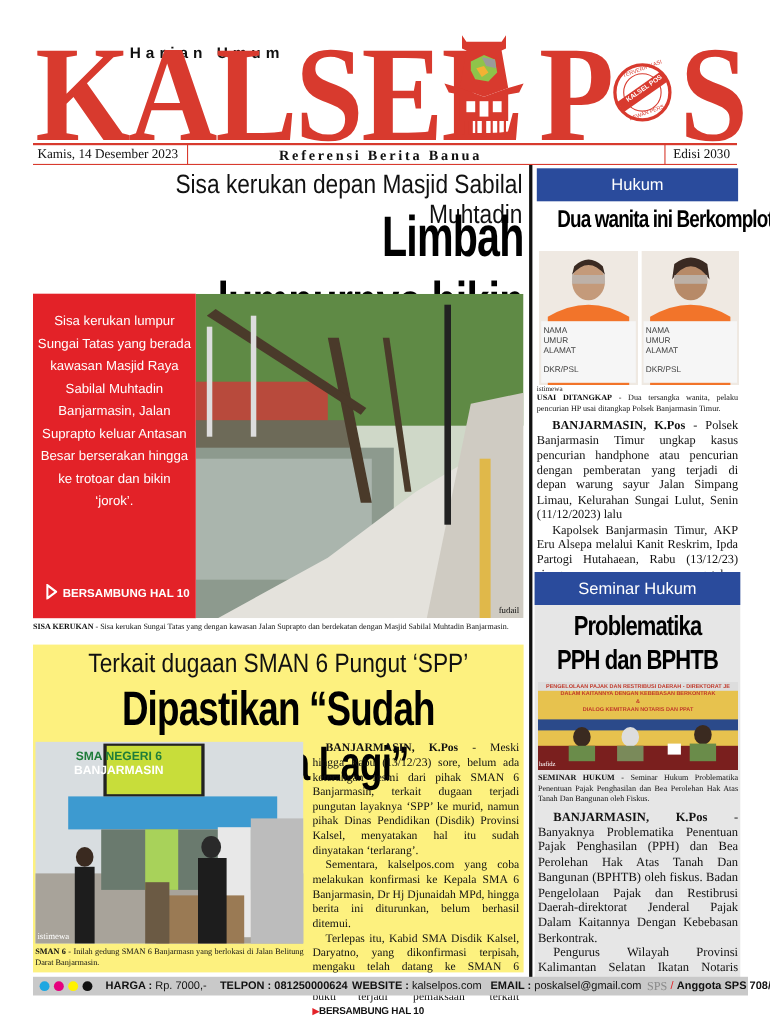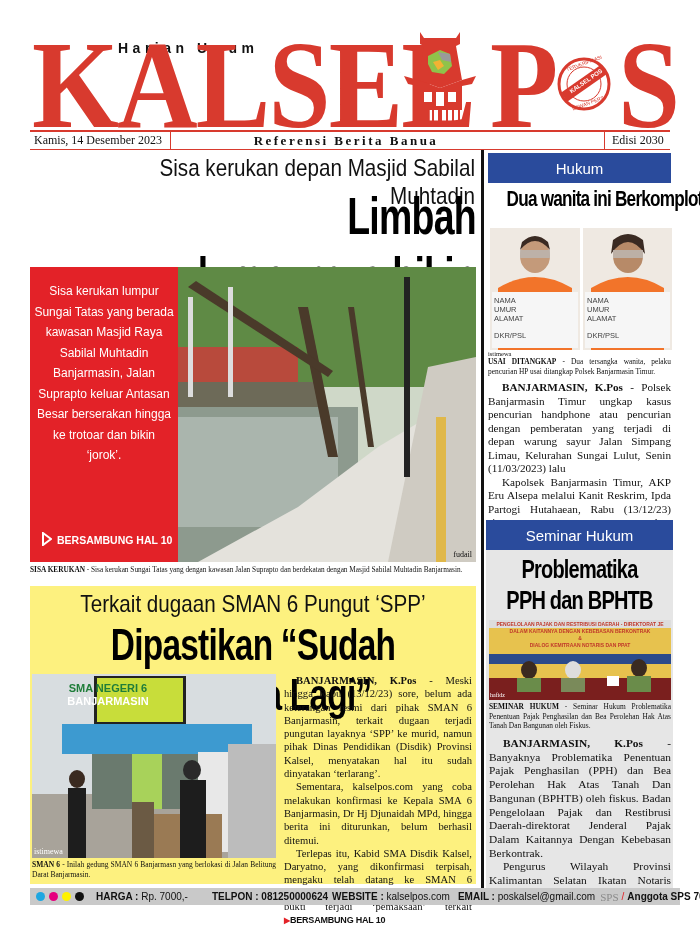--- a/index.html
+++ b/index.html
@@ -206,21 +206,21 @@
         <div>UMUR</div>
         <div>ALAMAT</div>
         <div style="margin-top:8px">DKR/PSL</div>
     </div>
   </div>
   <div class="abs caption" style="left:488px;top:349px;font-size:6.5px">istimewa</div>
   <div class="abs caption" style="left:488px;top:357px;width:183px;font-size:7.4px;line-height:9.6px;text-align:justify">
     <b>USAI DITANGKAP</b><span> - Dua tersangka wanita, pelaku pencurian HP usai ditangkap Polsek Banjarmasin Timur.</span>
   </div>
   <div class="abs rbody" style="left:488px;top:381px;width:183px">
-    <p><b>BANJARMASIN, K.Pos</b><span> - Polsek Banjarmasin Timur ungkap kasus pencurian handphone atau pencurian dengan pemberatan yang terjadi di depan warung sayur Jalan Simpang Limau, Kelurahan Sungai Lulut, Senin (11/03/2023) lalu</span></p>
+    <p><b>BANJARMASIN, K.Pos</b><span> - Polsek Banjarmasin Timur ungkap kasus pencurian handphone atau pencurian dengan pemberatan yang terjadi di depan warung sayur Jalan Simpang Limau, Kelurahan Sungai Lulut, Senin (11/12/2023) lalu</span></p>
     <p><span>Kapolsek Banjarmasin Timur, AKP Eru Alsepa melalui Kanit Reskrim, Ipda Partogi Hutahaean, Rabu (13/12/23) siang, mengatakan</span> <span class="cont"><span class="arr">▶</span><span>BERSAMBUNG HAL 10</span></span></p>
   </div>
 </section>
 
 <section class="greybox"></section>
 <div class="sechead" style="top:520px;left:486px;width:187px">Seminar Hukum</div>
 <div class="abs hl" style="left:486px;top:554px;width:187px;text-align:center;font-size:25px;line-height:31px;transform:scaleX(.8)">Problematika PPH dan BPHTB diseminarkan</div>
 <div class="photo" style="left:489px;top:620px;width:182px;height:80px">
   <svg width="182" height="80" viewBox="0 0 182 80">
     <rect width="182" height="80" fill="#e7c24e"></rect>
@@ -252,19 +252,19 @@
 </div>
 
 <footer class="footer">
   <span style="margin-left:6px;display:flex">
     <span class="dot" style="background:#1ea7e1"></span>
     <span class="dot" style="background:#e6007e"></span>
     <span class="dot" style="background:#fff200"></span>
     <span class="dot" style="background:#111"></span>
   </span>
   <span style="margin-left:8px"><b>HARGA :</b> <span>Rp. 7000,-</span></span>
-  <span style="margin-left:24px"><b>TELPON :</b> <b>081250000624</b></span>
+  <span style="margin-left:12px"><b>TELPON :</b> <b>081250000624</b></span>
   <span style="margin-left:4px"><b>WEBSITE :</b> <span>kalselpos.com</span></span>
   <span style="margin-left:8px"><b>EMAIL :</b> <span>poskalsel@gmail.com</span></span>
   <span style="margin-left:5px;color:#8a8a8a;font-family:'Liberation Serif',serif;font-size:11px">SPS</span>
   <span style="color:#e32228;margin:0 3px">/</span>
   <b>Anggota SPS 708/2015/A/2022</b>
 </footer>
 
 </body></html>

